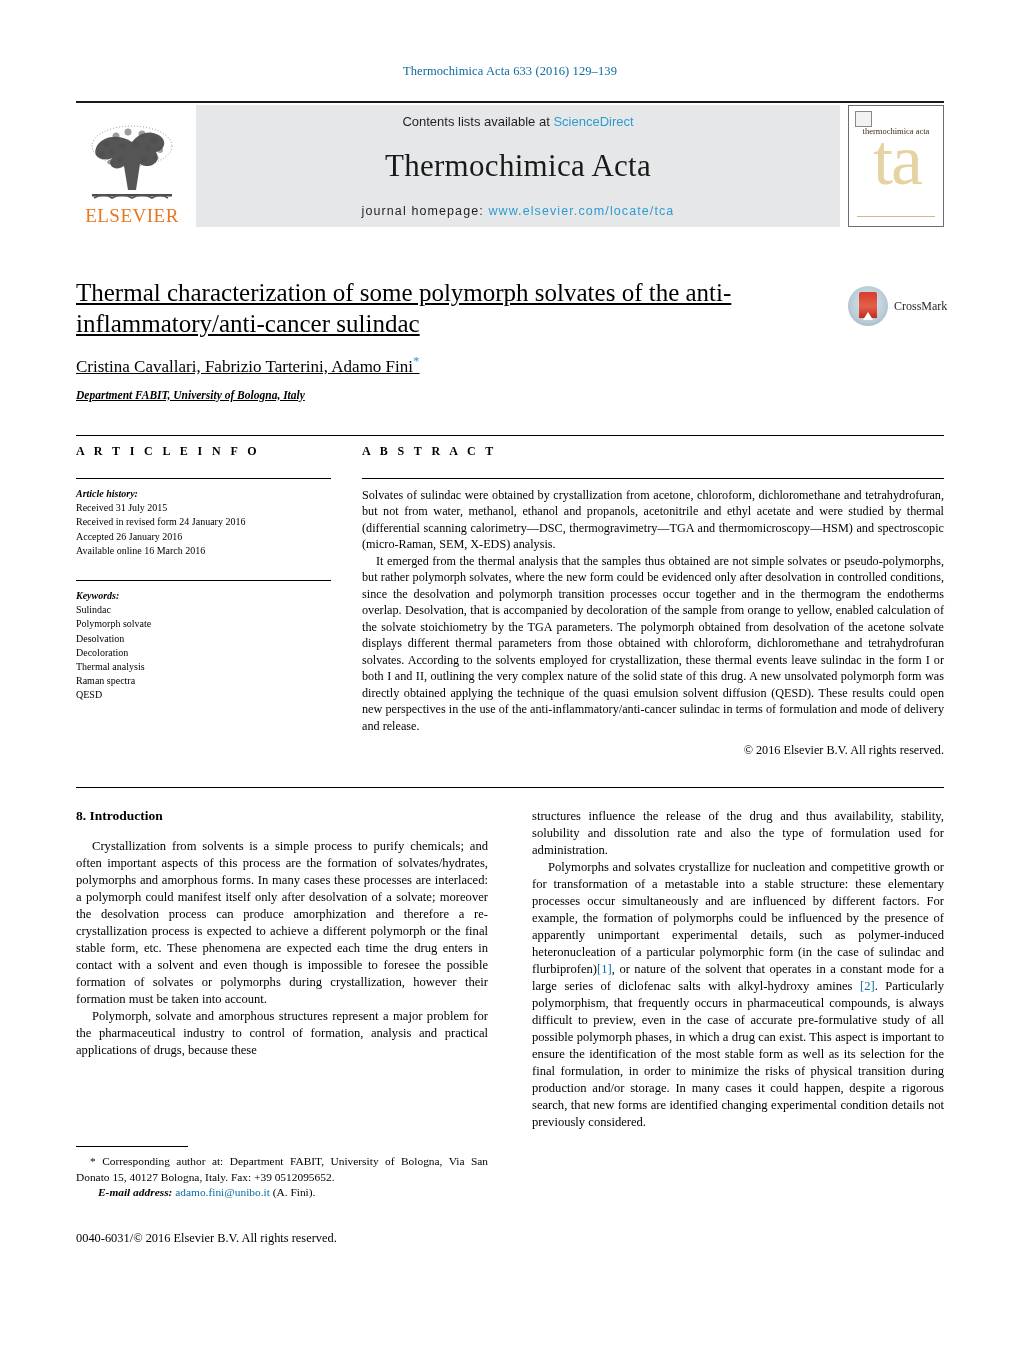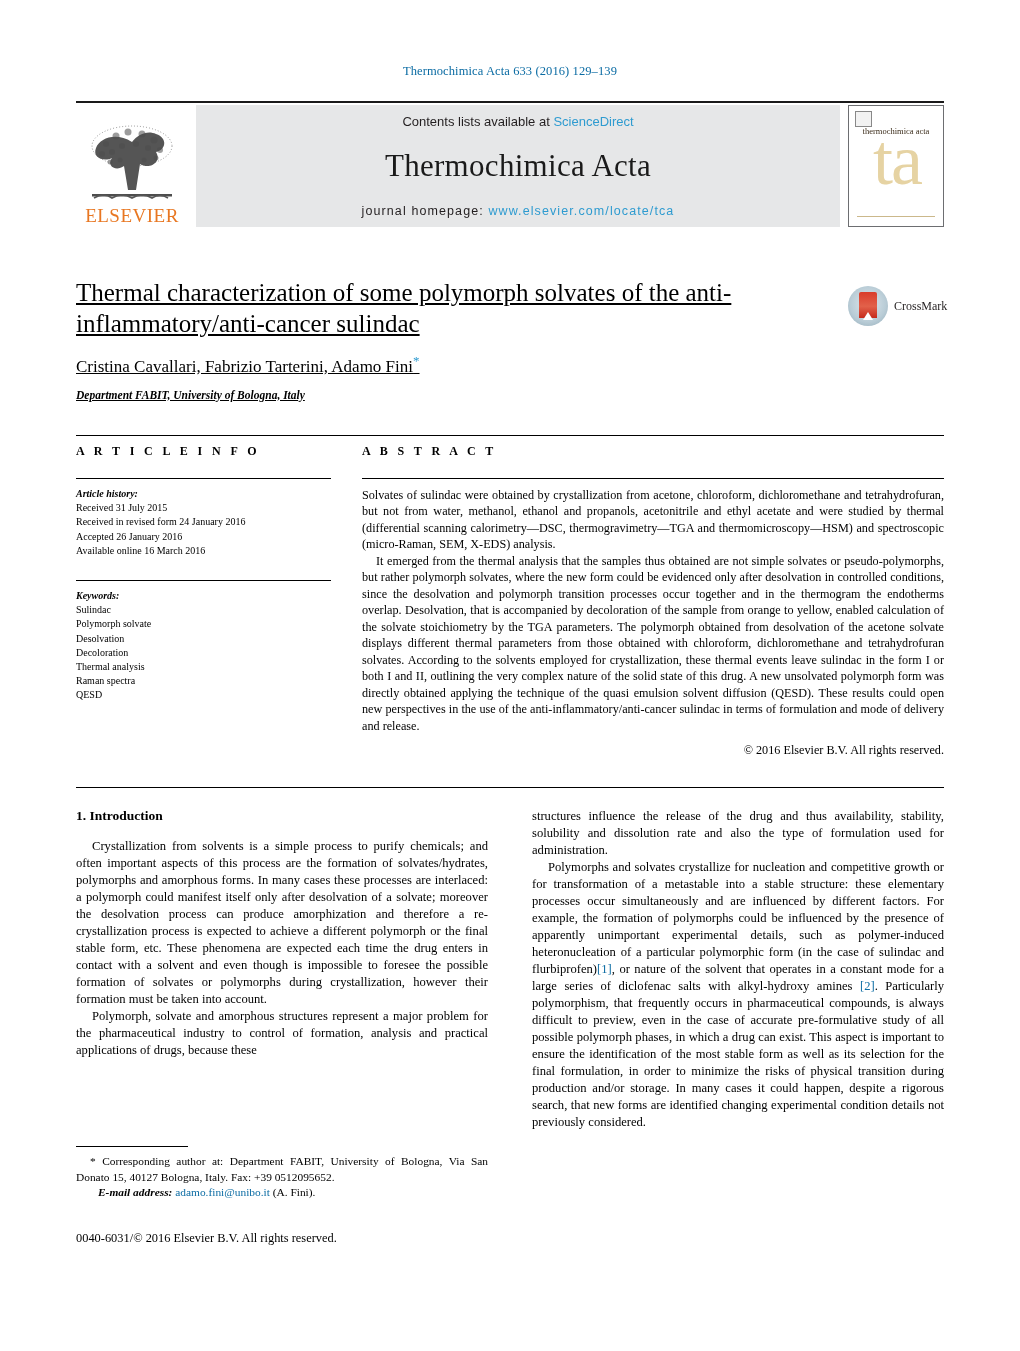--- a/index.html
+++ b/index.html
@@ -480,21 +480,21 @@
     <div class="abstract-body">
       <p>Solvates of sulindac were obtained by crystallization from acetone, chloroform, dichloromethane and tetrahydrofuran, but not from water, methanol, ethanol and propanols, acetonitrile and ethyl acetate and were studied by thermal (differential scanning calorimetry—DSC, thermogravimetry—TGA and thermomicroscopy—HSM) and spectroscopic (micro-Raman, SEM, X-EDS) analysis.</p>
       <p>It emerged from the thermal analysis that the samples thus obtained are not simple solvates or pseudo-polymorphs, but rather polymorph solvates, where the new form could be evidenced only after desolvation in controlled conditions, since the desolvation and polymorph transition processes occur together and in the thermogram the endotherms overlap. Desolvation, that is accompanied by decoloration of the sample from orange to yellow, enabled calculation of the solvate stoichiometry by the TGA parameters. The polymorph obtained from desolvation of the acetone solvate displays different thermal parameters from those obtained with chloroform, dichloromethane and tetrahydrofuran solvates. According to the solvents employed for crystallization, these thermal events leave sulindac in the form I or both I and II, outlining the very complex nature of the solid state of this drug. A new unsolvated polymorph form was directly obtained applying the technique of the quasi emulsion solvent diffusion (QESD). These results could open new perspectives in the use of the anti-inflammatory/anti-cancer sulindac in terms of formulation and mode of delivery and release.</p>
     </div>
     <div class="copyright">© 2016 Elsevier B.V. All rights reserved.</div>
   </div>
 
   <div class="body-rule"></div>
 
   <div class="col-left">
-    <div class="sec-head">1.  Introduction</div>
+    <div class="sec-head">8.  Introduction</div>
     <div class="body-text">
       <p>Crystallization from solvents is a simple process to purify chemicals; and often important aspects of this process are the formation of solvates/hydrates, polymorphs and amorphous forms. In many cases these processes are interlaced: a polymorph could manifest itself only after desolvation of a solvate; moreover the desolvation process can produce amorphization and therefore a re-crystallization process is expected to achieve a different polymorph or the final stable form, etc. These phenomena are expected each time the drug enters in contact with a solvent and even though is impossible to foresee the possible formation of solvates or polymorphs during crystallization, however their formation must be taken into account.</p>
       <p>Polymorph, solvate and amorphous structures represent a major problem for the pharmaceutical industry to control of formation, analysis and practical applications of drugs, because these</p>
     </div>
   </div>
 
   <div class="col-right">
     <div class="body-text">
       <p style="text-indent:0;">structures influence the release of the drug and thus availability, stability, solubility and dissolution rate and also the type of formulation used for administration.</p>
       <p><span>Polymorphs and solvates crystallize for nucleation and competitive growth or for transformation of a metastable into a stable structure: these elementary processes occur simultaneously and are influenced by different factors. For example, the formation of polymorphs could be influenced by the presence of apparently unimportant experimental details, such as polymer-induced heteronucleation of a particular polymorphic form (in the case of sulindac and flurbiprofen)</span><span class="ref">[1]</span><span>, or nature of the solvent that operates in a constant mode for a large series of diclofenac salts with alkyl-hydroxy amines </span><span class="ref">[2]</span><span>. Particularly polymorphism, that frequently occurs in pharmaceutical compounds, is always difficult to preview, even in the case of accurate pre-formulative study of all possible polymorph phases, in which a drug can exist. This aspect is important to ensure the identification of the most stable form as well as its selection for the final formulation, in order to minimize the risks of physical transition during production and/or storage. In many cases it could happen, despite a rigorous search, that new forms are identified changing experimental condition details not previously considered.</span></p>

